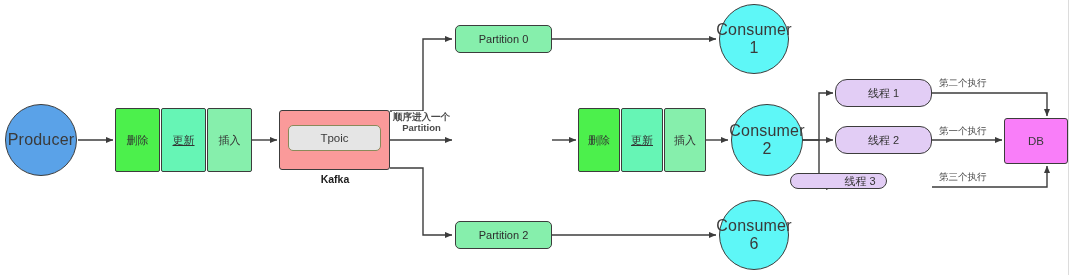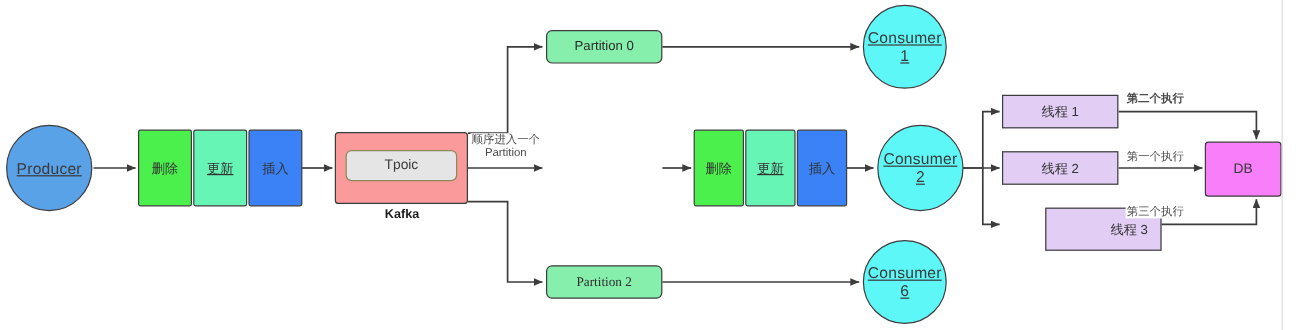--- a/index.html
+++ b/index.html
@@ -32,43 +32,42 @@
     display: flex;
     align-items: center;
     justify-content: center;
     text-align: center;
   }
 
   
   .circle {
     border-radius: 50%;
     border: 1.4px solid #3c3c3c;
-    font-size: 13px;
+    font-size: 16px;
     color: #3a3a3a;
     letter-spacing: .2px;
-    text-decoration: underline;
   }
   .producer-circle { background: #5aa2e8; }
   .consumer-circle { background: #5ef7f7; }
 
   
   .op-group { position: absolute; display: flex; }
   .op-box {
     box-sizing: border-box;
     border: 1.4px solid #3c3c3c;
     display: flex;
     align-items: center;
     justify-content: center;
     font-size: 11px;
     color: #333333;
     border-radius: 2px;
   }
   .op-delete { background: #4cf04c; }
   .op-update { background: #66f5b5; text-decoration: underline; }
-  .op-insert { background: #3b82f6; }
+  .op-insert { background: #86efac; }
 
   
   .kafka-box {
     position: absolute;
     box-sizing: border-box;
     background: #fa9a9a;
     border: 1.4px solid #3c3c3c;
     border-radius: 3px;
   }
   .topic-box {
@@ -100,21 +99,21 @@
     border-radius: 5px;
     font-size: 11px;
     color: #2d2d2d;
   }
 
   
   .thread-box {
     box-sizing: border-box;
     background: #e2cdf5;
     border: 1.4px solid #3c3c3c;
-    border-radius: 0;
+    border-radius: 12px;
     font-size: 11px;
     color: #333333;
   }
 
   
   .db-box {
     box-sizing: border-box;
     background: #f97ef9;
     border: 1.4px solid #3c3c3c;
     border-radius: 3px;
@@ -206,29 +205,29 @@
   </div>
 
   <div class="kafka-box" style="left:279px; top:110px; width:111px; height:60px;"></div>
   <div class="topic-box" style="left:288px; top:125px; width:93px; height:26px;">
     <span>Tpoic</span>
   </div>
   <div class="kafka-caption" style="left:280px; top:173px;">
     <span>Kafka</span>
   </div>
 
-  <div class="edge-label two-line" style="left:392px; top:111px;">
+  <div class="edge-label two-line" style="left:392px; top:111px;font-weight:bold;">
     <div>顺序进入一个</div>
     <div>Partition</div>
   </div>
 
   <div class="node partition-box" style="left:455px; top:25px; width:97px; height:28px;">
     <span>Partition 0</span>
   </div>
-  <div class="node partition-box" style="left:455px; top:221px; width:97px; height:28px;font-family:Liberation Serif, serif;">
+  <div class="node partition-box" style="left:455px; top:221px; width:97px; height:28px;">
     <span>Partition 2</span>
   </div>
 
   <div class="op-group" style="left:578px; top:108px;">
     <div class="op-box op-delete" style="width:42px; height:64px;">
       <span>删除</span>
     </div>
     <div class="op-box op-update" style="width:42px; height:64px; margin-left:1px;">
       <span>更新</span>
     </div>
@@ -246,25 +245,25 @@
   <div class="node circle consumer-circle" style="left:719px; top:200px; width:70px; height:70px;">
     <span>Consumer 6</span>
   </div>
 
   <div class="node thread-box" style="left:835px; top:79px; width:97px; height:28px;">
     <span>线程 1</span>
   </div>
   <div class="node thread-box" style="left:835px; top:126px; width:97px; height:28px;">
     <span>线程 2</span>
   </div>
-  <div class="node thread-box" style="left:871px; top:173px; width:97px; height:36px;padding-left:43px;">
+  <div class="node thread-box" style="left:790px; top:173px; width:97px; height:16px;padding-left:43px;">
     <span>线程 3</span>
   </div>
 
-  <div class="edge-label" style="left:938px; top:77px;font-weight:bold;">第二个执行</div>
+  <div class="edge-label" style="left:938px; top:77px;">第二个执行</div>
   <div class="edge-label" style="left:938px; top:125px;">第一个执行</div>
   <div class="edge-label" style="left:938px; top:171px;">第三个执行</div>
 
   <div class="node db-box" style="left:1004px; top:118px; width:64px; height:46px;">
     <span>DB</span>
   </div>
 
   <div class="page-divider" style="left:1068px;"></div>
 
 </div>

